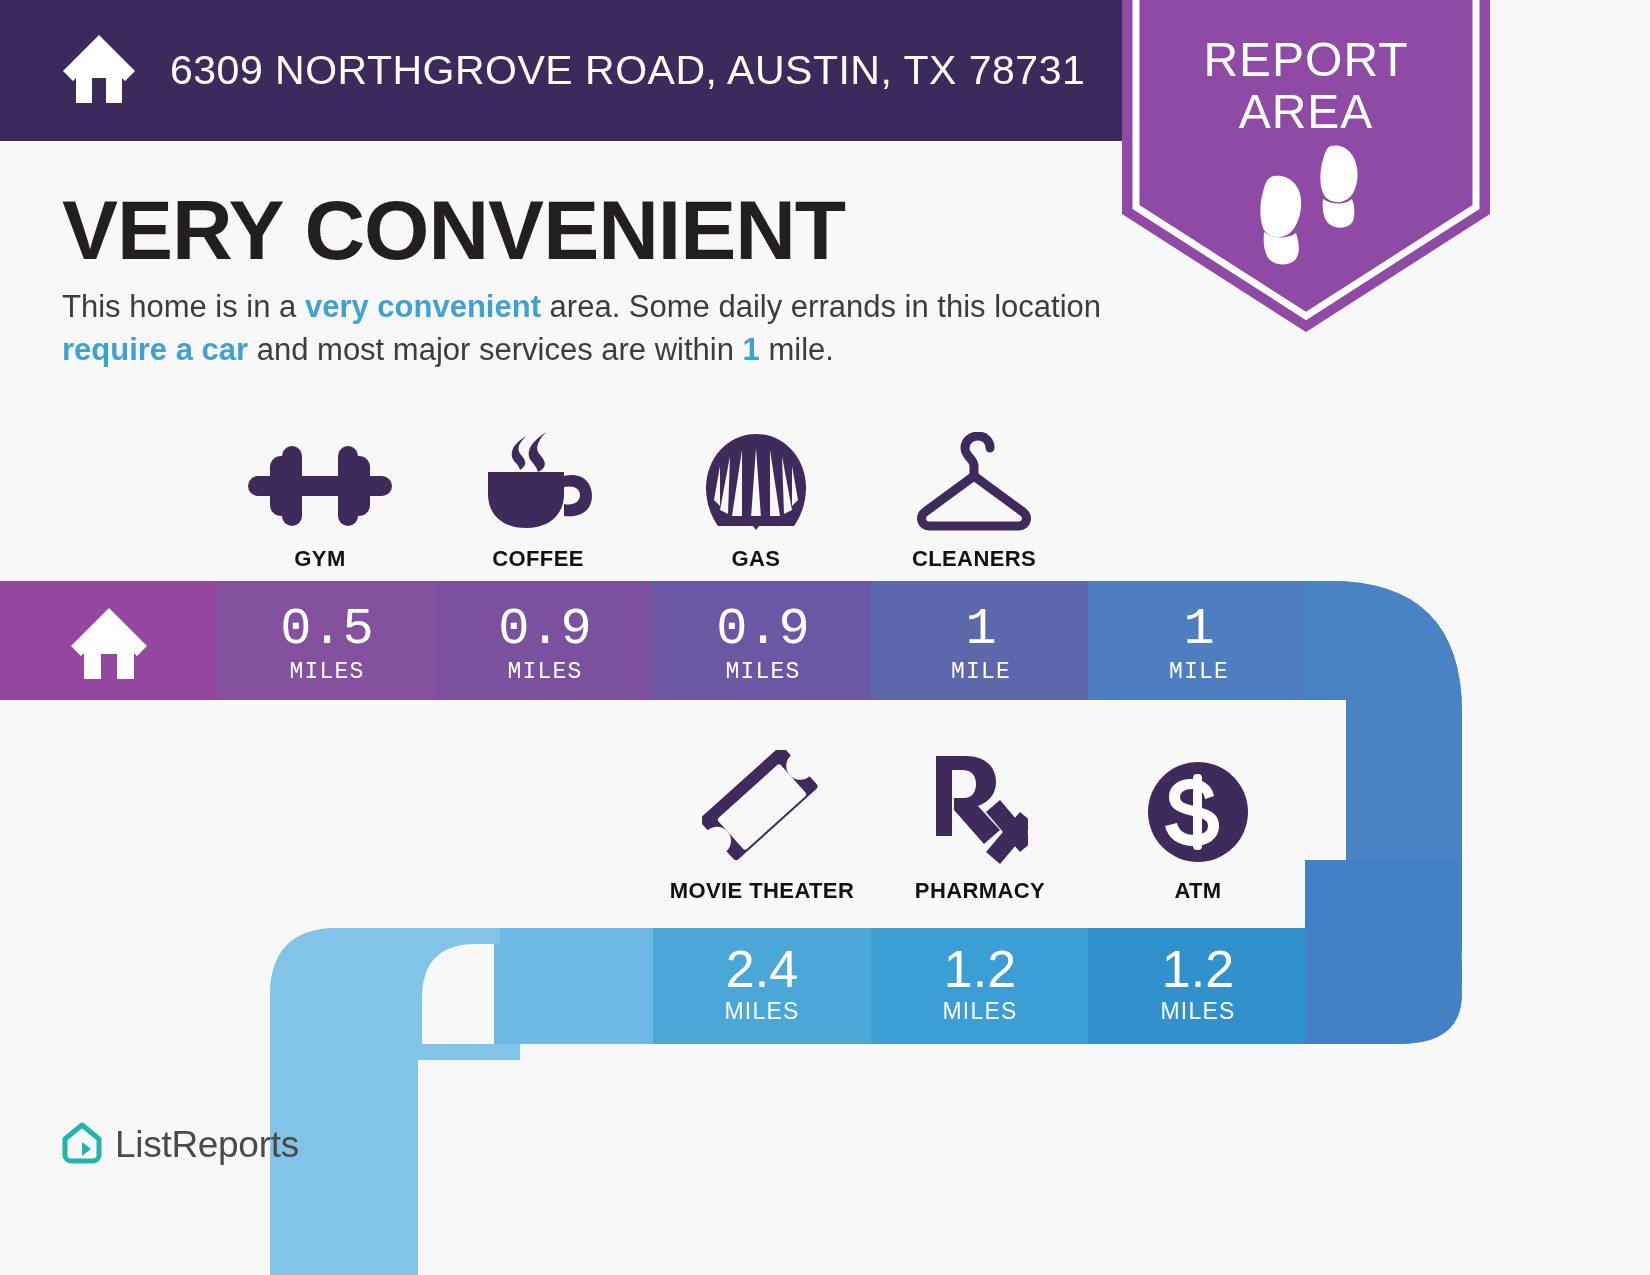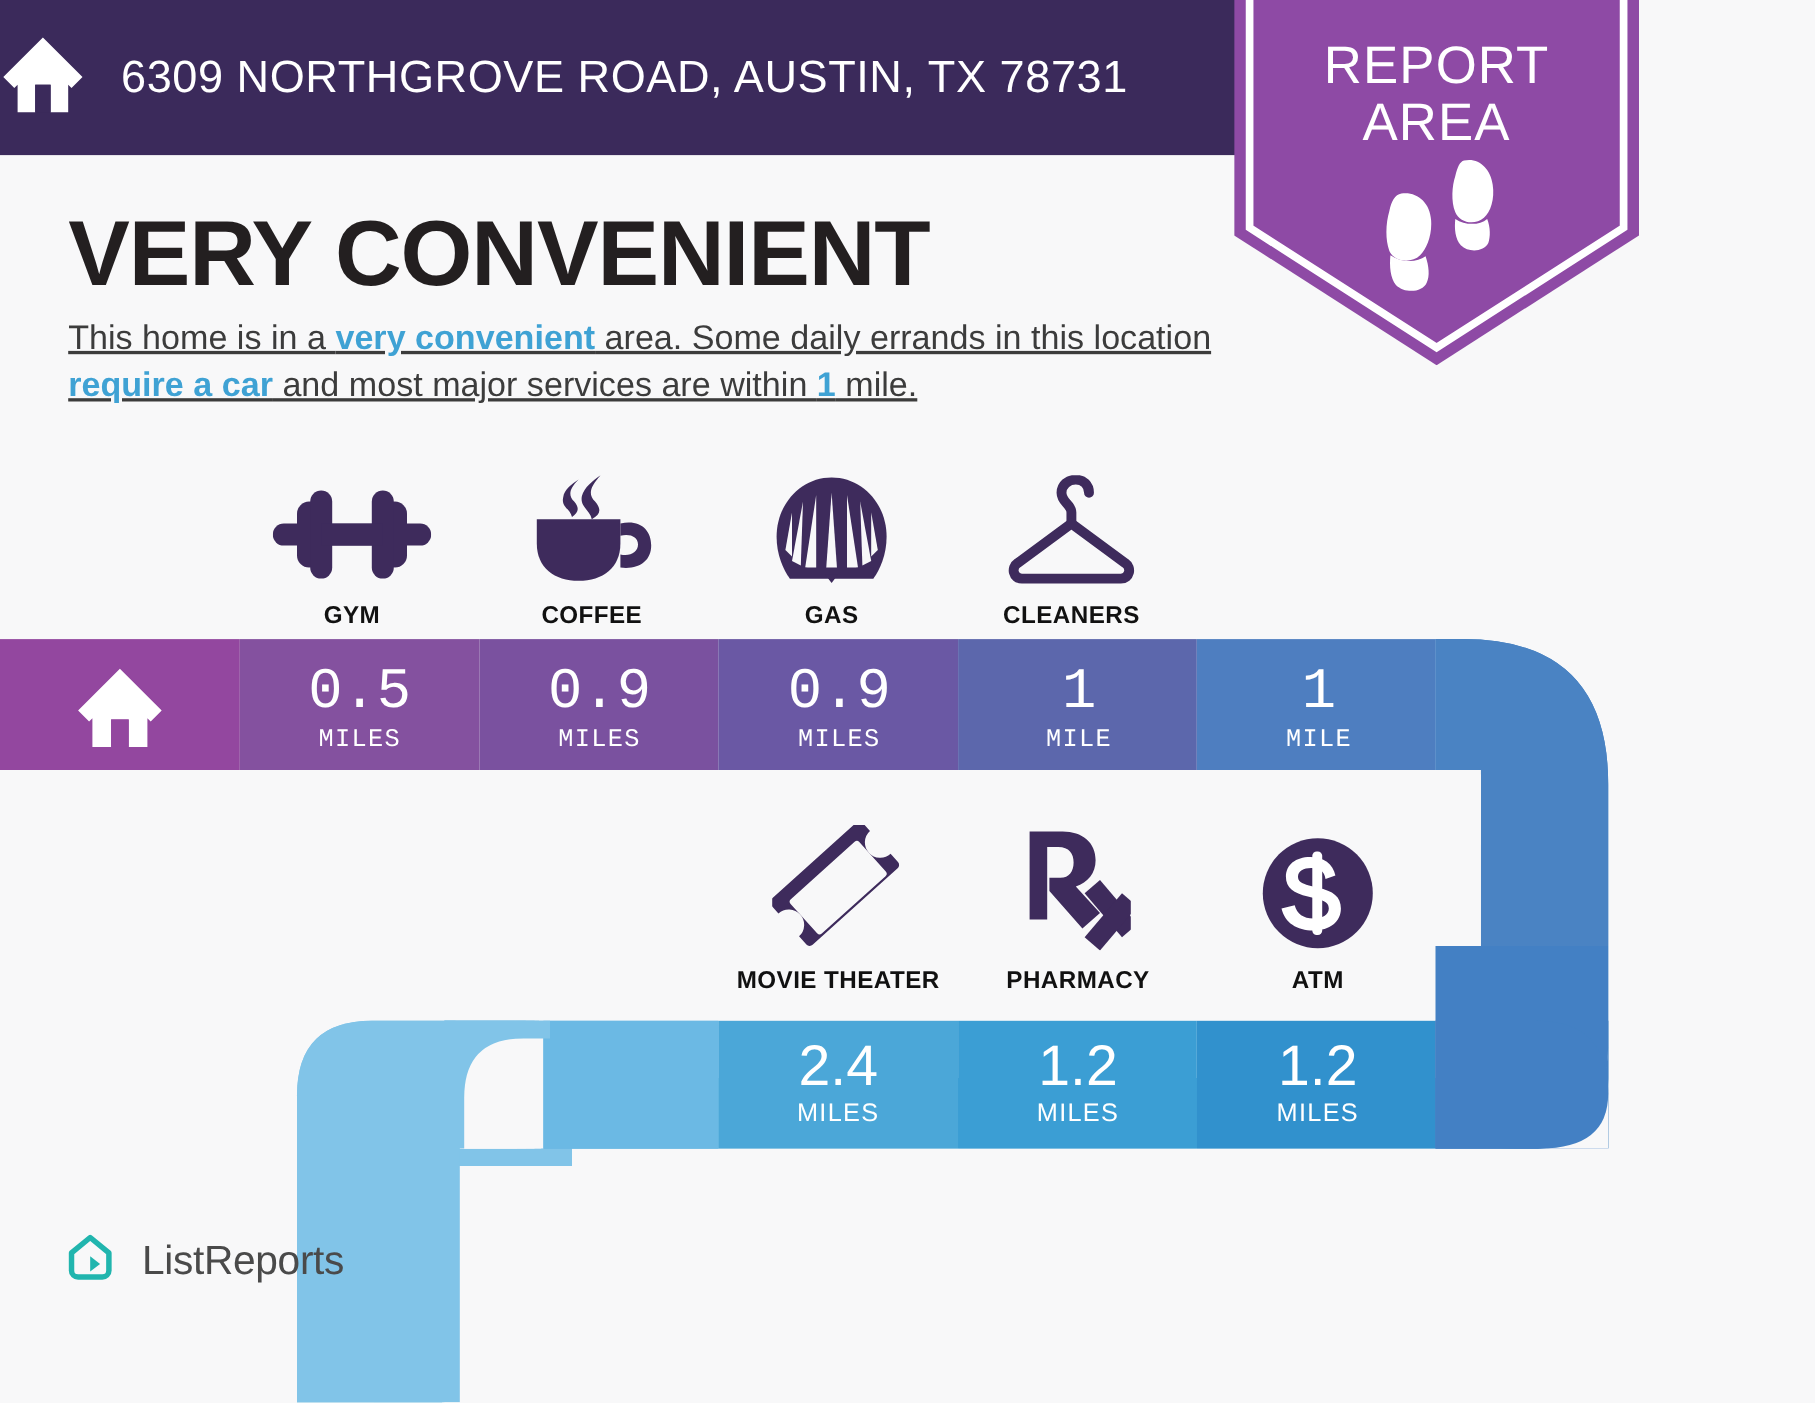--- a/index.html
+++ b/index.html
@@ -10,21 +10,21 @@
     overflow: hidden;
   }
   .page { position: relative; width: 1650px; height: 1275px; background: #f8f8f9; }
 
   
   .header {
     position: absolute; left: 0; top: 0;
     width: 1205px; height: 141px;
     background: #3b2a5b;
     display: flex; align-items: center;
-    gap: 32px;
+    padding-left: 60px; gap: 32px;
   }
   .header-house { width: 78px; height: 74px; flex: none; }
   .header-address {
     color: #ffffff; font-size: 41px; letter-spacing: 0.5px;
     font-weight: 400; white-space: nowrap;
   }
 
   
   .pennant {
     position: absolute; left: 1122px; top: -4px;
@@ -40,21 +40,21 @@
 
   
   .headline {
     position: absolute; left: 62px; top: 188px;
     font-size: 84px; font-weight: 700; color: #231f20;
     letter-spacing: -1px; line-height: 1;
   }
   .subtext {
     position: absolute; left: 62px; top: 285px;
     width: 1045px;
-    font-size: 31px; line-height: 43px; color: #3c3c3c; text-decoration: underline;
+    font-size: 31px; line-height: 43px; color: #3c3c3c;
   }
   .hl { color: #3fa2d4; font-weight: 700; }
 
   
   .ribbon { position: absolute; left: 0; top: 0; width: 1650px; height: 1275px; pointer-events: none; }
   .ribbon svg { display: block; }
 
   
   .icon-row { position: absolute; display: flex; }
   .icon-cell {
@@ -88,21 +88,21 @@
 
   .home-badge {
     position: absolute; left: 0; top: 588px;
     width: 218px; height: 112px;
     display: flex; align-items: center; justify-content: center;
   }
 
   
   .logo {
     position: absolute; left: 62px; top: 1122px;
-    display: flex; align-items: center; gap: 27px;
+    display: flex; align-items: center; gap: 13px;
   }
   .logo-name { font-size: 37px; color: #4a4a4a; letter-spacing: -0.3px; }
 
   .disclaimer {
     position: absolute; left: 697px; top: 1123px;
     width: 808px; font-size: 21.5px; line-height: 29px; color: #333;
   }
   .disclaimer b { font-weight: 700; }
 </style>
 </head>

